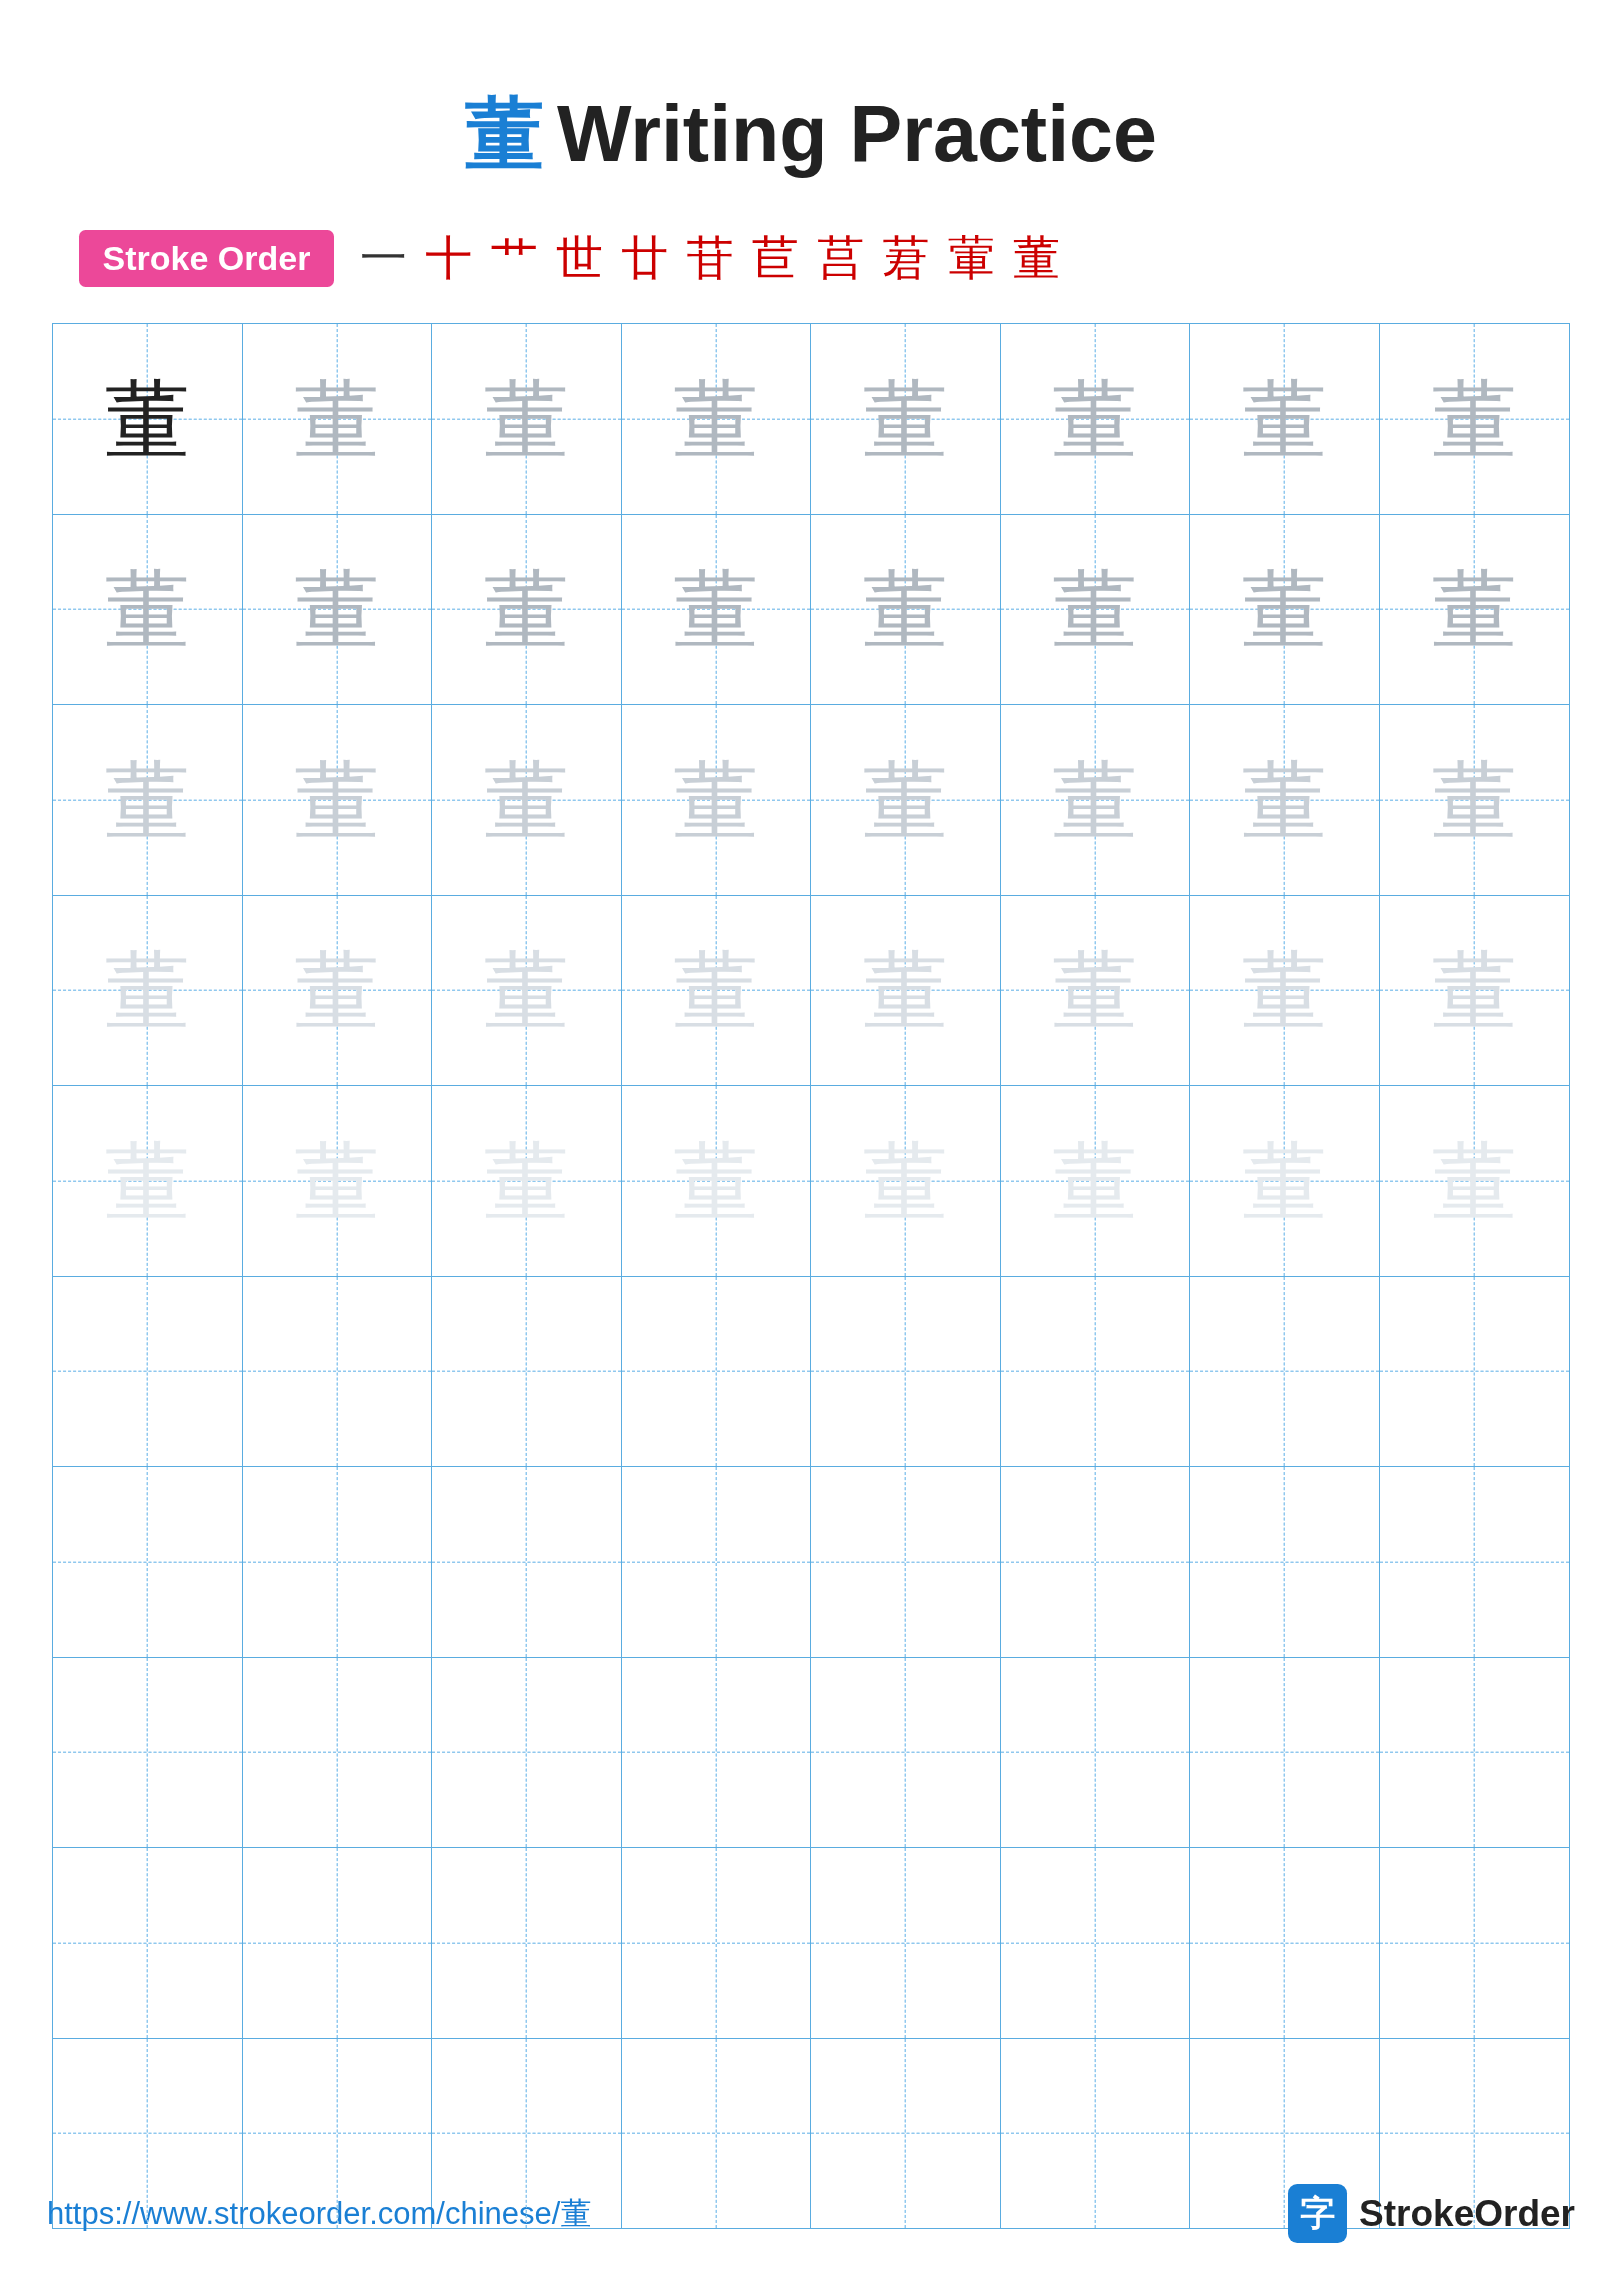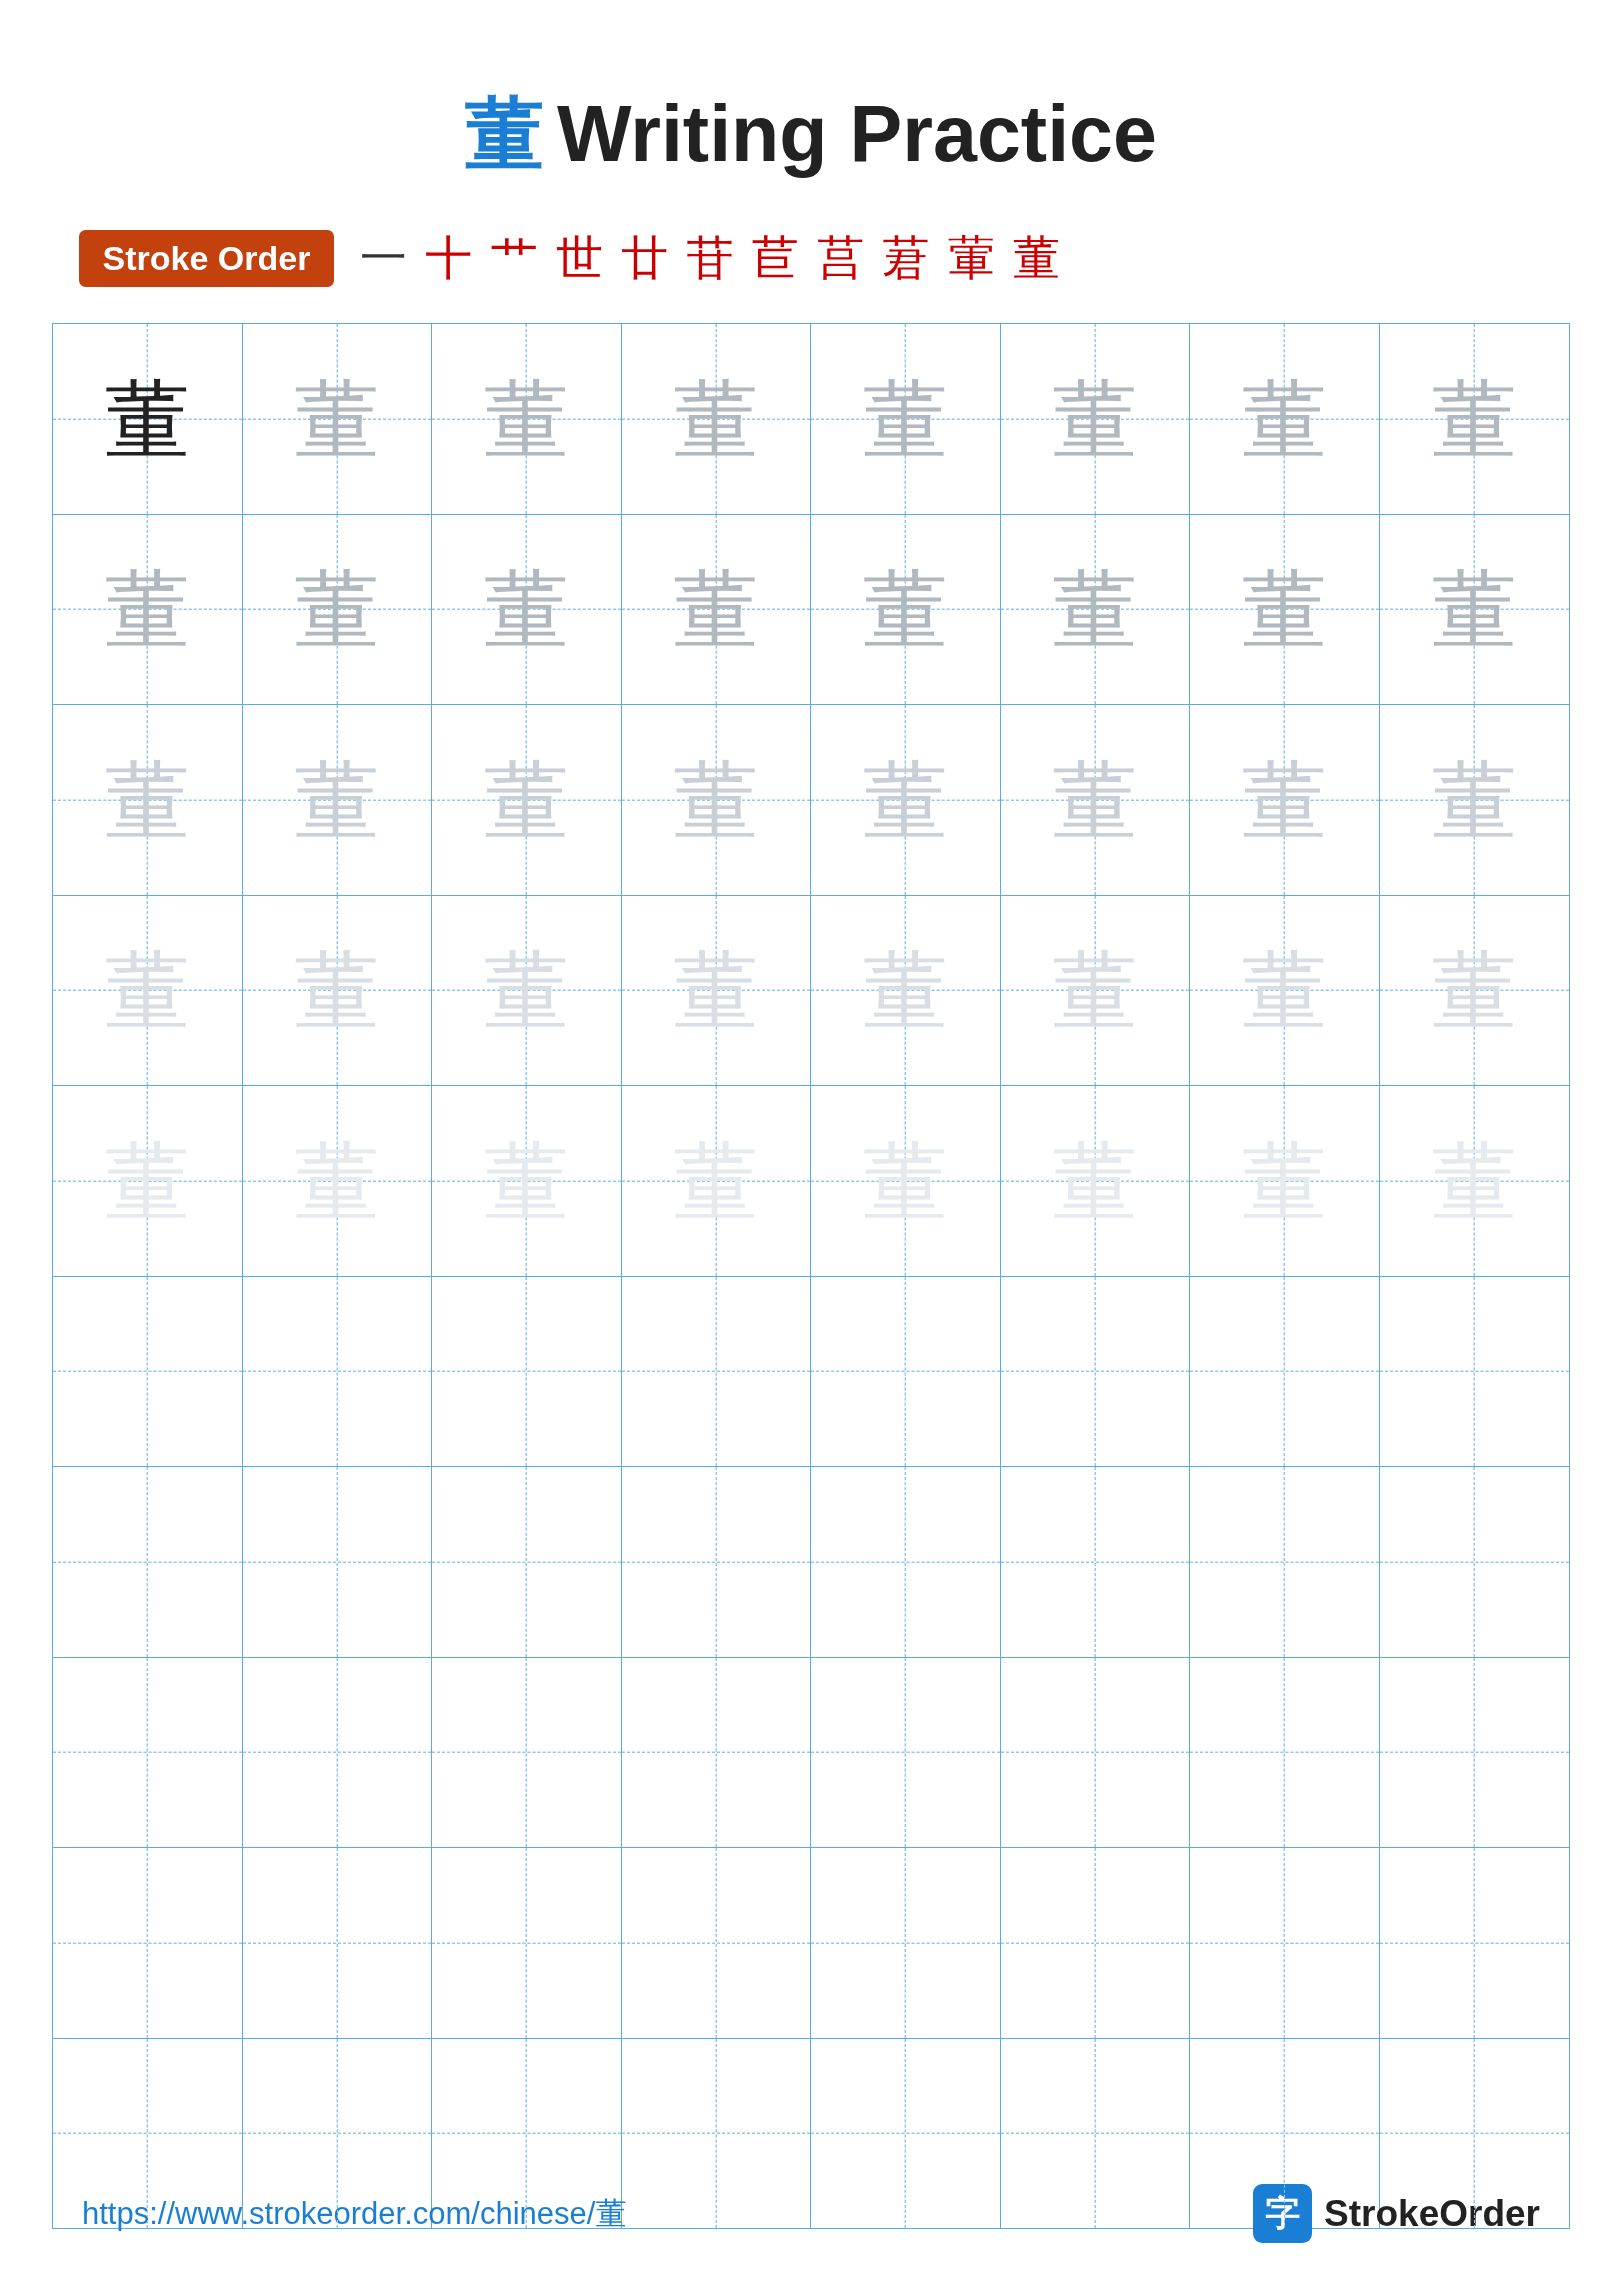--- a/index.html
+++ b/index.html
@@ -28,21 +28,21 @@
     }
 
     .stroke-order-section {
       display: flex;
       align-items: center;
       padding: 0 79px;
       margin-bottom: 33px;
     }
 
     .stroke-order-badge {
-      background: #c2410c;
+      background: #ec4899;
       color: white;
       font-size: 34px;
       font-weight: bold;
       padding: 9.2px 23.6px;
       border-radius: 6.5px;
       white-space: nowrap;
       margin-right: 26px;
     }
 
     .stroke-sequence {
@@ -159,21 +159,21 @@
     }
 
     
     .footer {
       position: absolute;
       bottom: 52px;
       left: 0; right: 0;
       display: flex;
       align-items: center;
       justify-content: space-between;
-      padding: 0 82px;
+      padding: 0 47px;
     }
 
     .footer-url {
       color: #1a7fd4;
       font-size: 31px;
       text-decoration: none;
     }
 
     .footer-brand {
       display: flex;

